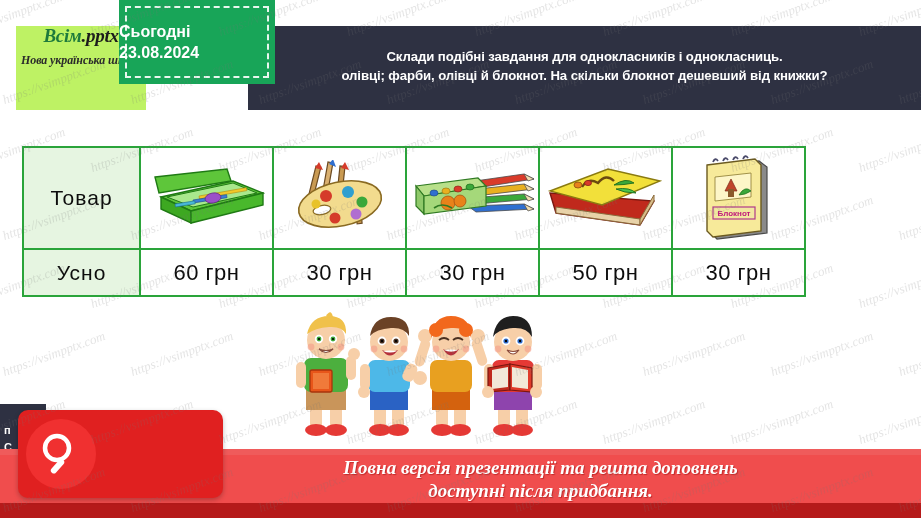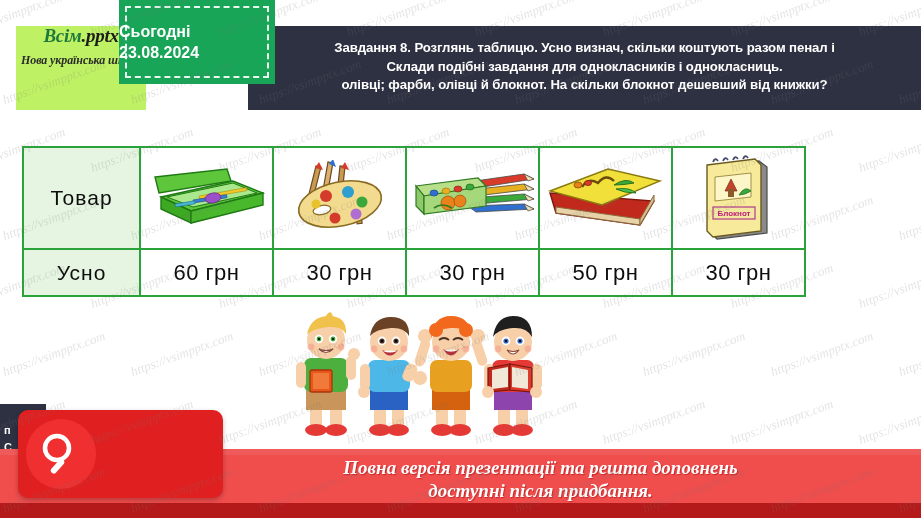--- a/index.html
+++ b/index.html
@@ -225,21 +225,20 @@
   }
   .preview-text span { display: block; }
 </style>
 </head>
 <body>
 
 <div class="slide">
 
   <div class="header-panel">
     <div class="header-text">
-      <span class="header-line">Завдання 8. Розглянь таблицю. Усно визнач, скільки коштують разом пенал і</span>
       <span class="header-line">Склади  подібні завдання для однокласників і однокласниць.</span>
       <span class="header-line">олівці; фарби, олівці й блокнот. На скільки блокнот дешевший від книжки?</span>
     </div>
   </div>
 
   <div class="logo-box">
     <div class="logo-main">
       <span class="vsim">Всім</span><span class="dot">.</span><span class="dot">pptx</span>
     </div>
     <div class="logo-sub">Нова українська школа</div>

